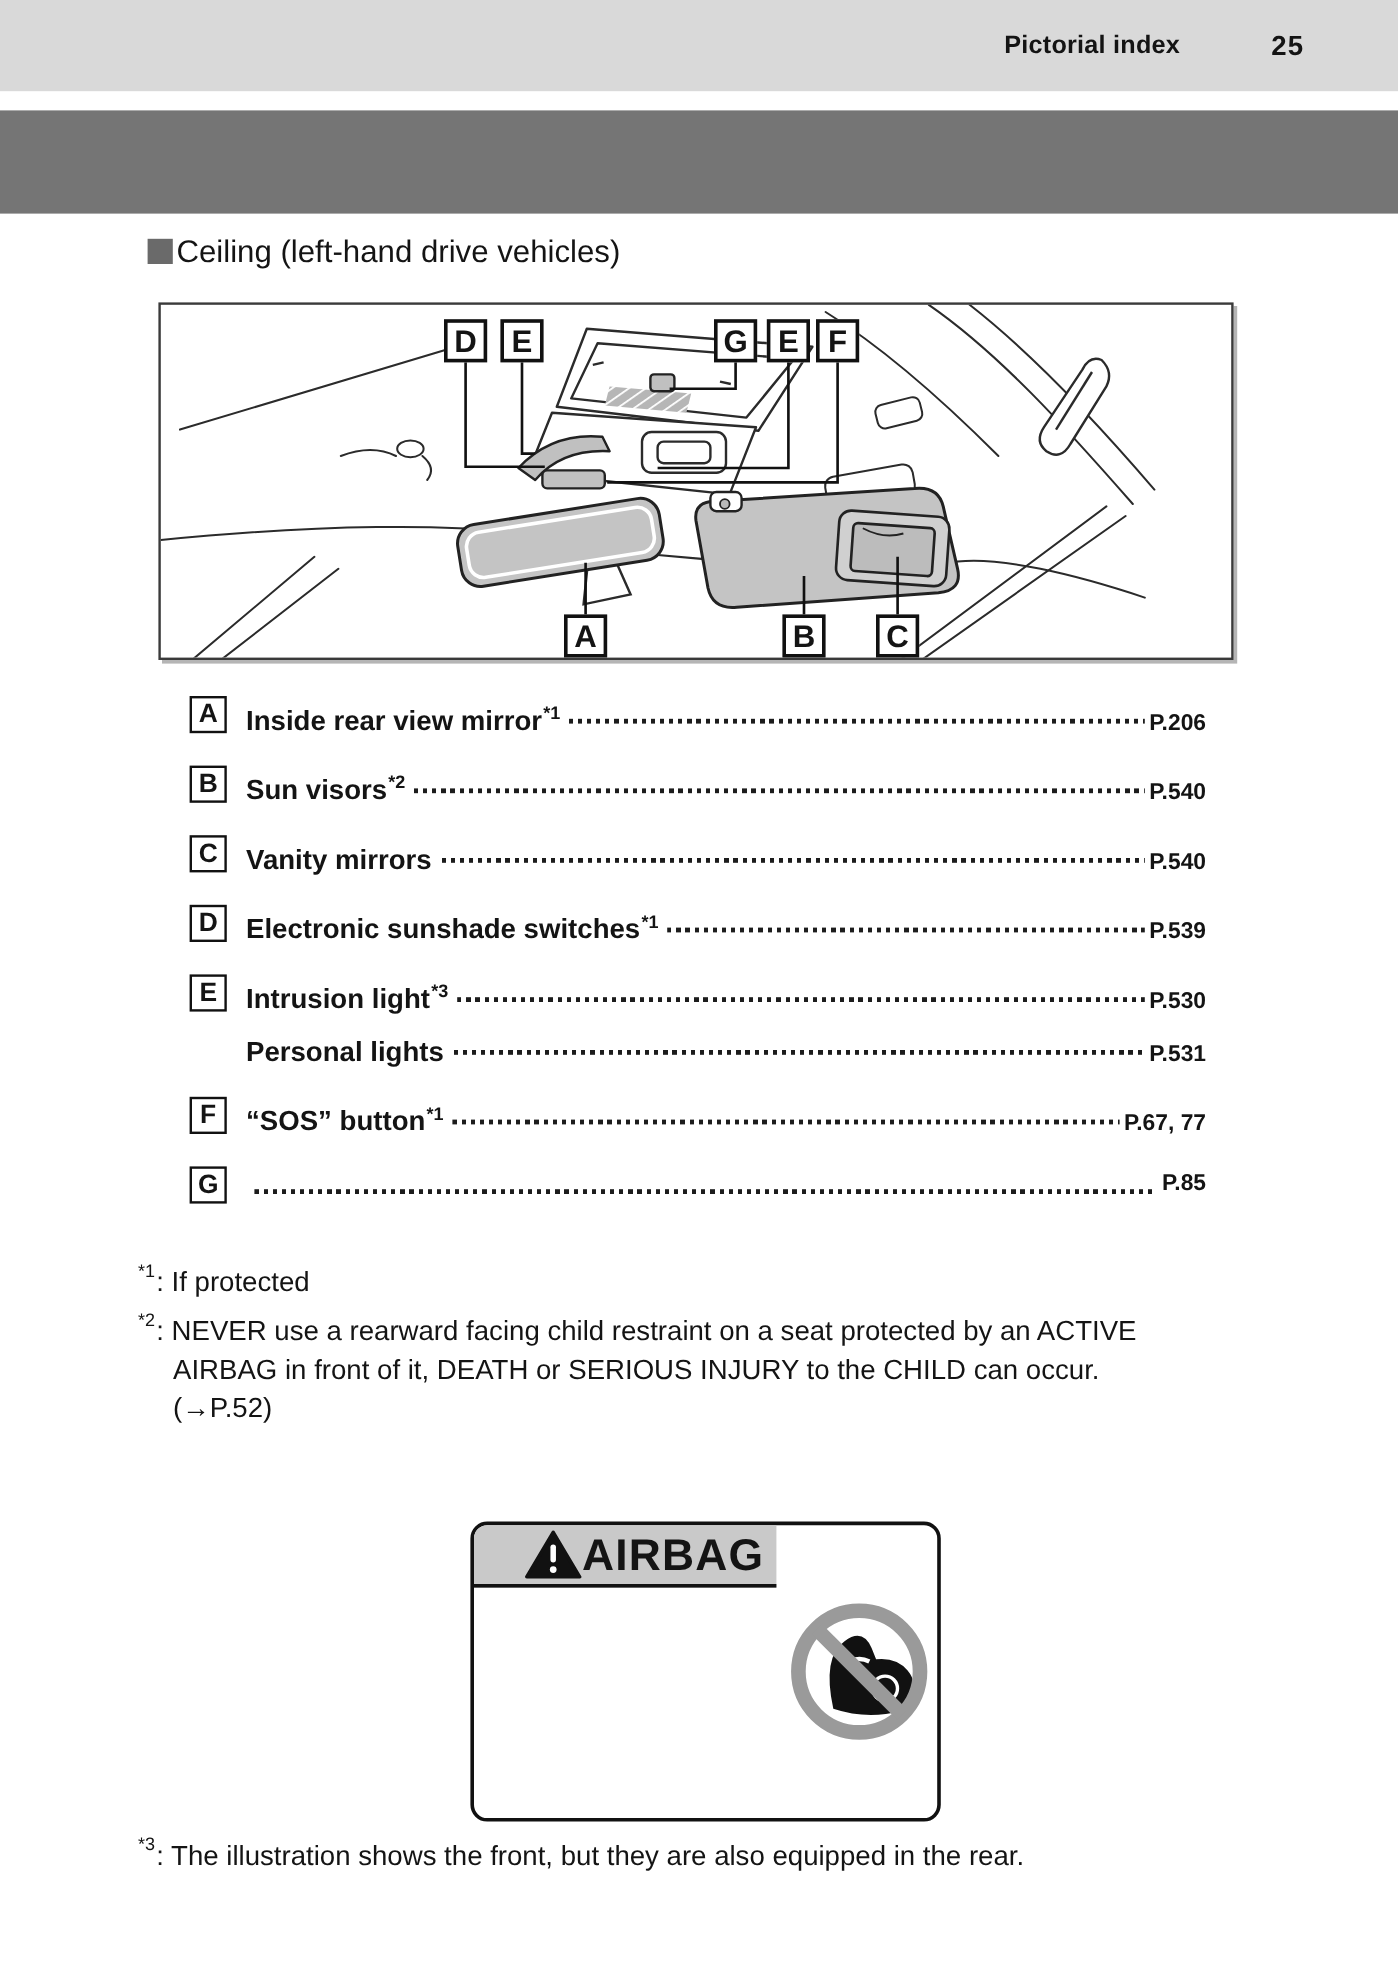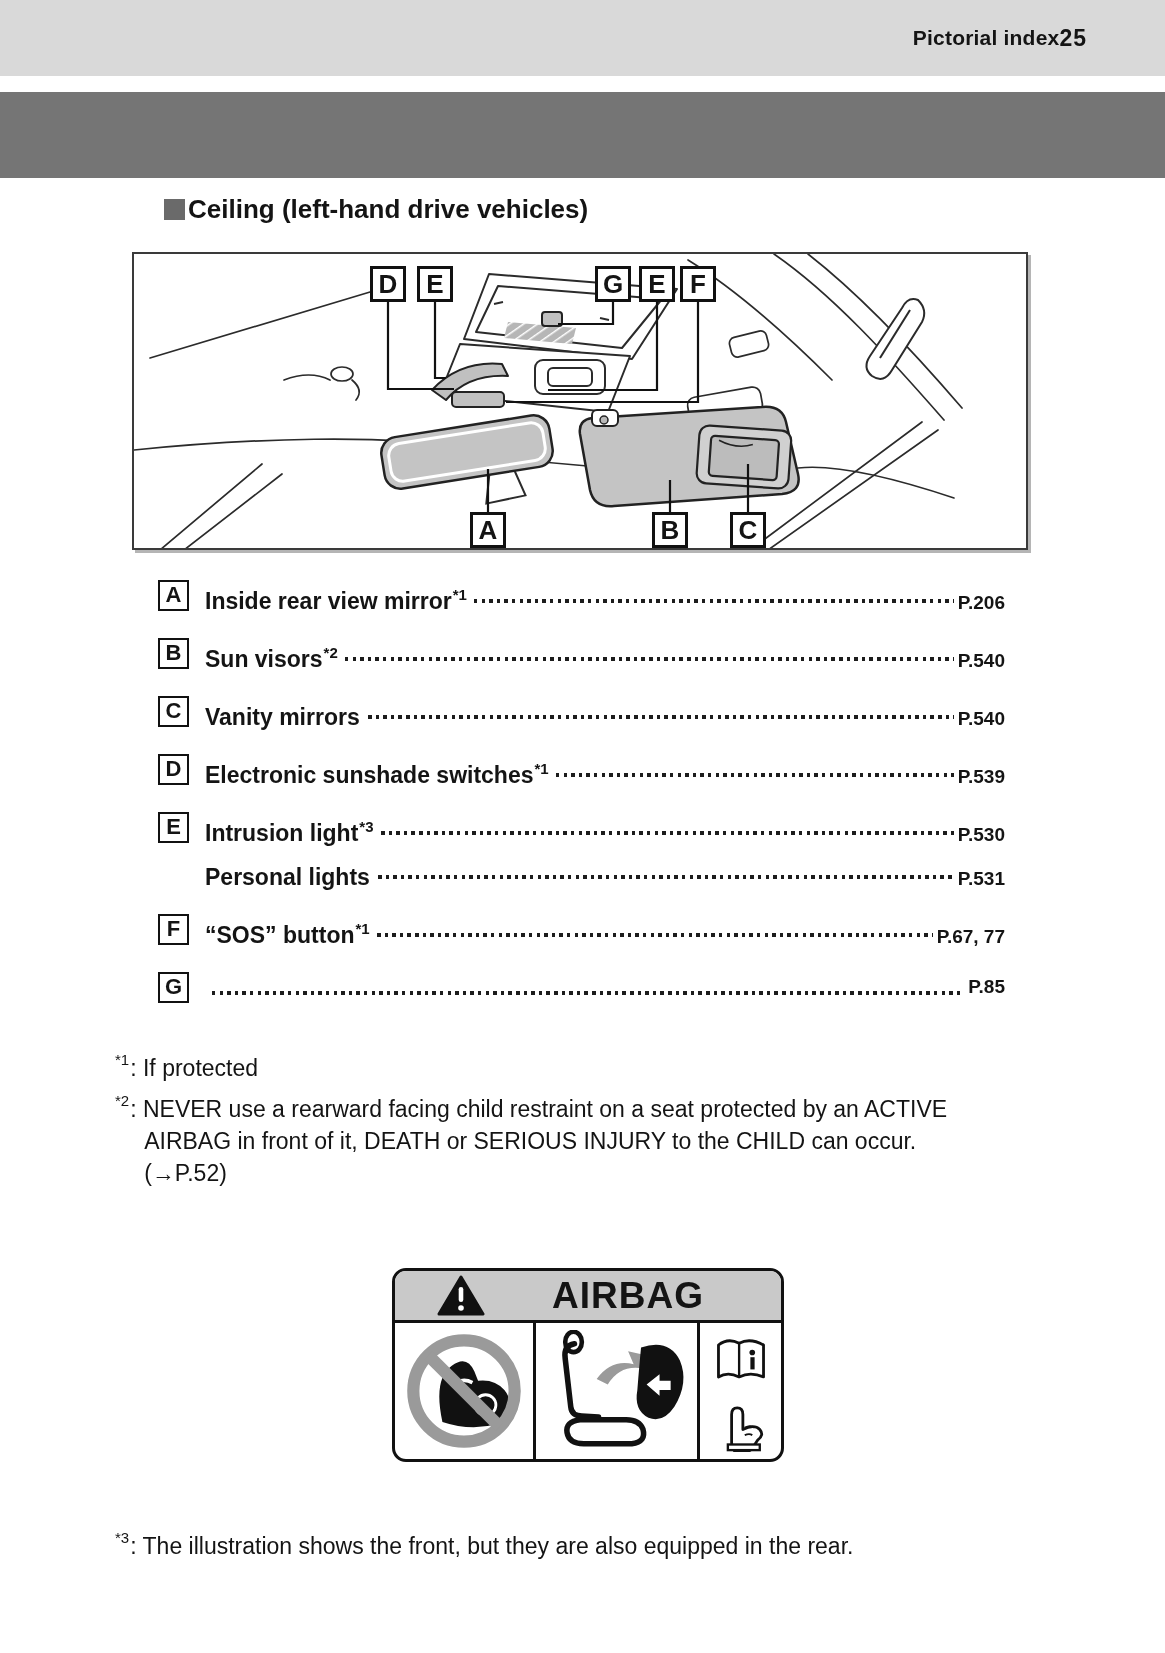--- a/index.html
+++ b/index.html
@@ -9,27 +9,27 @@
     --warning-header-bg:#c9c9c9;
     --prohibition-gray:#9a9a9a;
   }
   *{margin:0;padding:0;box-sizing:border-box;}
   html,body{background:#fff;}
   body{font-family:"Liberation Sans","DejaVu Sans",sans-serif;color:#141414;}
   .page{position:relative;width:1165px;height:1653px;background:#fff;overflow:hidden;}
 
   
   .top-bar{position:absolute;left:0;top:0;width:1165px;height:76px;background:var(--page-header-bg);
-    display:flex;align-items:center;justify-content:flex-end;padding-right:78px;padding-left:16px;}
+    display:flex;align-items:center;justify-content:flex-end;padding-right:78px;gap:76px;padding-left:16px;}
   .top-section{font-weight:bold;font-size:21px;letter-spacing:.2px;}
   .top-pagenum{font-weight:bold;font-size:23px;letter-spacing:1px;}
   .dark-bar{position:absolute;left:0;top:92px;width:1165px;height:86px;background:var(--divider-bar);}
 
   
-  .heading{position:absolute;left:123px;top:194px;font-size:26px;font-weight:bold;display:flex;align-items:center;margin-left:41px;}
+  .heading{position:absolute;left:123px;top:194px;font-size:26px;font-weight:normal;display:flex;align-items:center;}
   .heading-square{display:inline-block;width:21px;height:21px;background:#6a6a6a;margin-right:3px;}
 
   
   .diagram{position:absolute;left:132px;top:252px;width:896px;height:298px;background:#fff;
     border:2px solid #3a3a3a;box-shadow:3px 3px 0 #b5b5b5;}
   .diagram svg{position:absolute;left:0;top:0;}
   .callout{position:absolute;width:36px;height:36px;border:3px solid #111;background:#fff;
     display:flex;align-items:center;justify-content:center;font-size:26px;font-weight:bold;line-height:1;}
 
   
@@ -49,22 +49,22 @@
 
   
   .footnotes{position:absolute;left:115px;top:1052px;width:950px;}
   .footnote{display:flex;margin-top:9px;font-size:23px;line-height:32px;}
   .footnote:first-child{margin-top:0;}
   .fn-sup{font-size:15px;vertical-align:9px;position:relative;top:-8px;margin-right:1px;white-space:nowrap;}
   .fn-body{white-space:pre-line;padding-left:14px;text-indent:-14px;}
   .footnote-bottom{position:absolute;left:115px;top:1530px;width:950px;font-size:23px;line-height:32px;display:flex;}
 
   
-  .airbag-label{position:absolute;left:392px;top:1268px;width:392px;height:194px;border:3px solid #111;
-    border-radius:14px;background:#fff;overflow:hidden;display:flex;flex-direction:column;}
+  .airbag-label{position:absolute;left:392px;top:1268px;width:392px;height:250px;border:3px solid #111;
+    border-radius:14px;background:#fff;overflow:hidden;display:flex;flex-direction:row;}
   .airbag-header{height:52px;background:var(--warning-header-bg);border-bottom:3px solid #111;
     display:flex;align-items:center;}
   .warn-triangle{margin-left:42px;flex:0 0 auto;display:flex;}
   .airbag-title{flex:1;text-align:center;font-size:37px;font-weight:bold;letter-spacing:1px;padding-right:10px;}
   .airbag-body{flex:1;display:flex;}
   .airbag-cell{display:flex;align-items:center;justify-content:center;border-right:3px solid #111;}
   .airbag-cell:nth-child(1){flex:0 0 141px;}
   .airbag-cell:nth-child(2){flex:0 0 164px;}
   .airbag-cell:nth-child(3){flex:1;border-right:none;}
 </style>

